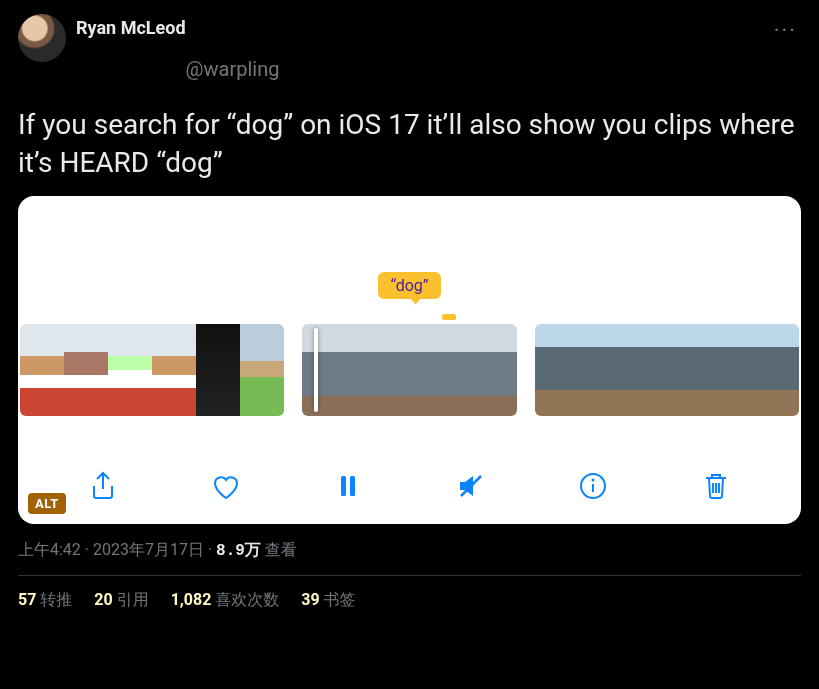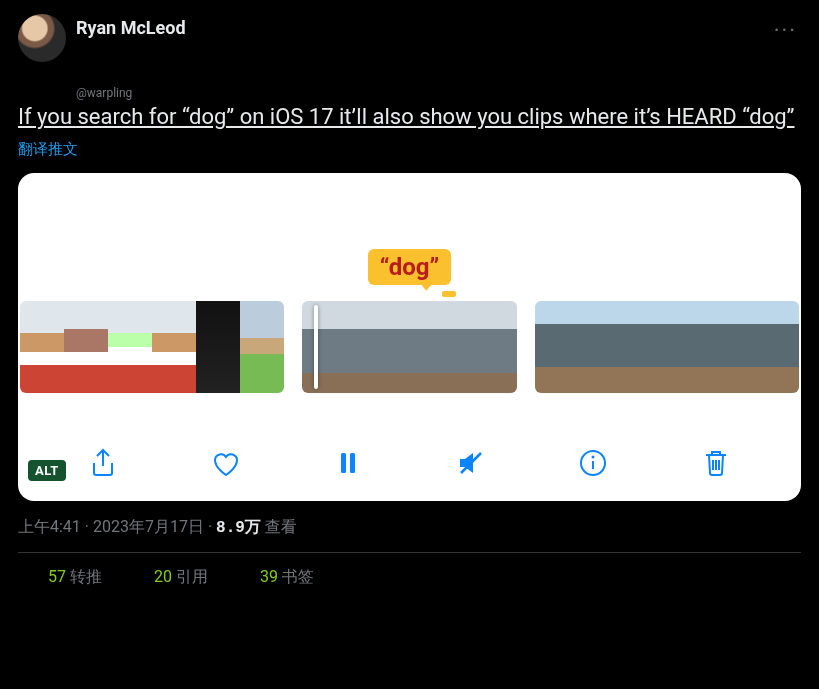--- a/index.html
+++ b/index.html
@@ -22,43 +22,42 @@
     position: relative;
   }
   .avatar {
     width: 48px; height: 48px;
     border-radius: 50%;
     background: radial-gradient(circle at 35% 30%, #e6c7a8 0 26%, #7a5a46 30% 40%, #2a2a2a 45% 100%);
     flex-shrink: 0;
   }
   .author {
     display: flex;
-    flex-direction: column;
+    flex-direction: row;
     line-height: 1.3;
     padding-top: 2px;
-    gap: 47px;
   }
   .name { font-weight: 700; font-size: 18px; color: #e7e9ea; }
-  .handle { font-size: 12px; color: #71767b; }
+  .handle { font-size: 20px; color: #71767b; margin-top: 40px; }
   .more {
     position: absolute;
     top: 0;
     right: 0;
     color: #71767b;
     font-size: 22px;
     letter-spacing: 2px;
     cursor: pointer;
     padding: 4px;
   }
   .body-text {
-    font-size: 22px;
+    margin-top: 24px;
+    font-size: 28px;
     line-height: 1.35;
     color: #e7e9ea;
     font-weight: 400;
-    text-decoration: underline;
   }
   .translate {
     margin-top: 8px;
     color: #1d9bf0;
     font-size: 15px;
     cursor: pointer;
   }
   .card {
     margin-top: 14px;
     background: #fff;
@@ -71,23 +70,23 @@
   .tooltip-zone {
     position: absolute;
     top: 76px;
     left: 0; right: 0;
     display: flex;
     justify-content: center;
   }
   .tooltip {
     position: relative;
     background: #fbc02d;
-    color: #b91c1c;
-    font-weight: 700;
-    font-size: 24px;
+    color: #4c1d95;
+    font-weight: 400;
+    font-size: 16px;
     padding: 4px 12px;
     border-radius: 6px;
   }
   .tooltip::after {
     content: "";
     position: absolute;
     bottom: -6px;
     right: 20px;
     width: 10px; height: 6px;
     background: #fbc02d;
@@ -155,22 +154,22 @@
     width: 40px; height: 40px;
     display: flex;
     align-items: center;
     justify-content: center;
     cursor: pointer;
   }
   .tbtn svg { width: 32px; height: 32px; stroke: #0a84ff; fill: none; stroke-width: 2; }
   .alt-badge {
     position: absolute;
     left: 10px;
-    bottom: 20px;
-    background: #14532d;
+    bottom: 10px;
+    background: #a16207;
     color: #fff;
     font-size: 13px;
     font-weight: 700;
     padding: 3px 7px;
     border-radius: 4px;
     letter-spacing: 0.5px;
   }
   .meta {
     margin-top: 16px;
     font-size: 16px;
@@ -181,37 +180,36 @@
     border-top: 1px solid #2f3336;
     margin-top: 14px;
   }
   .stats {
     display: flex;
     gap: 22px;
     padding-top: 14px;
     font-size: 16px;
     color: #71767b;
   }
-  .stats .num { font-weight: 400; color: #84cc16; margin-left: 30px; }
+  .stats .num { font-weight: 700; color: #fef9c3; }
 </style>
 </head>
 <body>
 
 <div class="tweet">
   <div class="header">
     <div class="avatar"></div>
     <div class="author">
       <span class="name">Ryan McLeod</span>
       <span class="handle">@warpling</span>
     </div>
     <div class="more">···</div>
   </div>
 
   <div class="body-text">If you search for “dog” on iOS 17 it’ll also show you clips where it’s HEARD “dog”</div>
-  <div class="translate">翻译推文</div>
 
   <div class="card">
     <div class="tooltip-zone">
       <div class="tooltip">“dog”</div>
     </div>
     <div class="marker"></div>
 
     <div class="strip">
       <div class="clip-group clip-a">
         <div class="frame f-dog1"></div>
@@ -271,23 +269,24 @@
         <svg viewBox="0 0 32 32">
             <path d="M6 8h20M12 8V5h8v3M9 8l1 18a2 2 0 0 0 2 2h8a2 2 0 0 0 2-2l1-18M13 13v10M16 13v10M19 13v10"></path>
           </svg>
       </div>
     </div>
 
     <div class="alt-badge">ALT</div>
   </div>
 
   <div class="meta">
-    <span>上午4:41</span><span> · </span><span>2023年7月17日</span><span> · </span><span class="bold">8.9万</span><span> 查看</span>
+    <span>上午4:42</span><span> · </span><span>2023年7月17日</span><span> · </span><span class="bold">8.9万</span><span> 查看</span>
   </div>
 
   <div class="divider"></div>
 
   <div class="stats">
     <span><span class="num">57</span><span> 转推</span></span>
     <span><span class="num">20</span><span> 引用</span></span>
+    <span><span class="num">1,082</span><span> 喜欢次数</span></span>
     <span><span class="num">39</span><span> 书签</span></span>
   </div>
 </div>
 
 </body></html>

